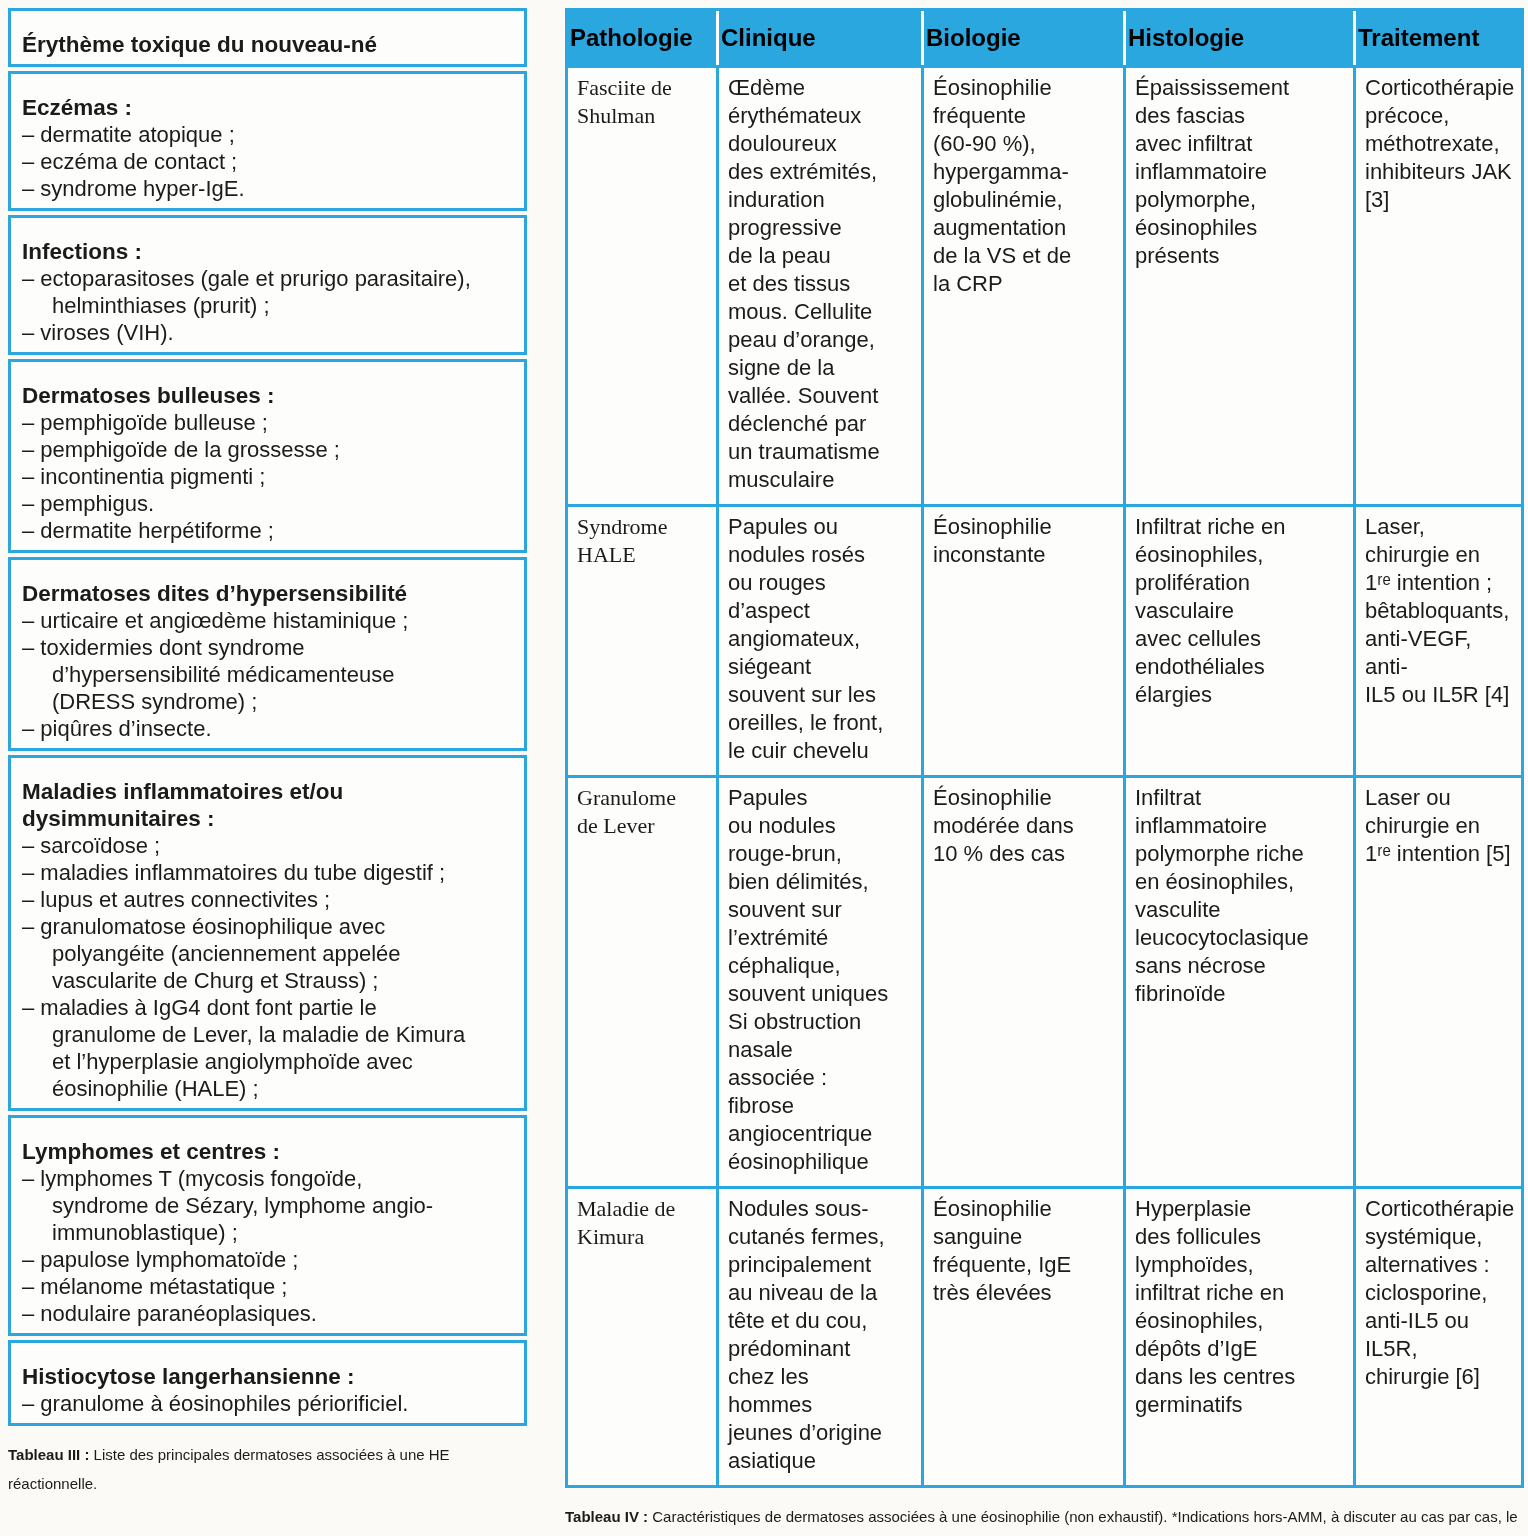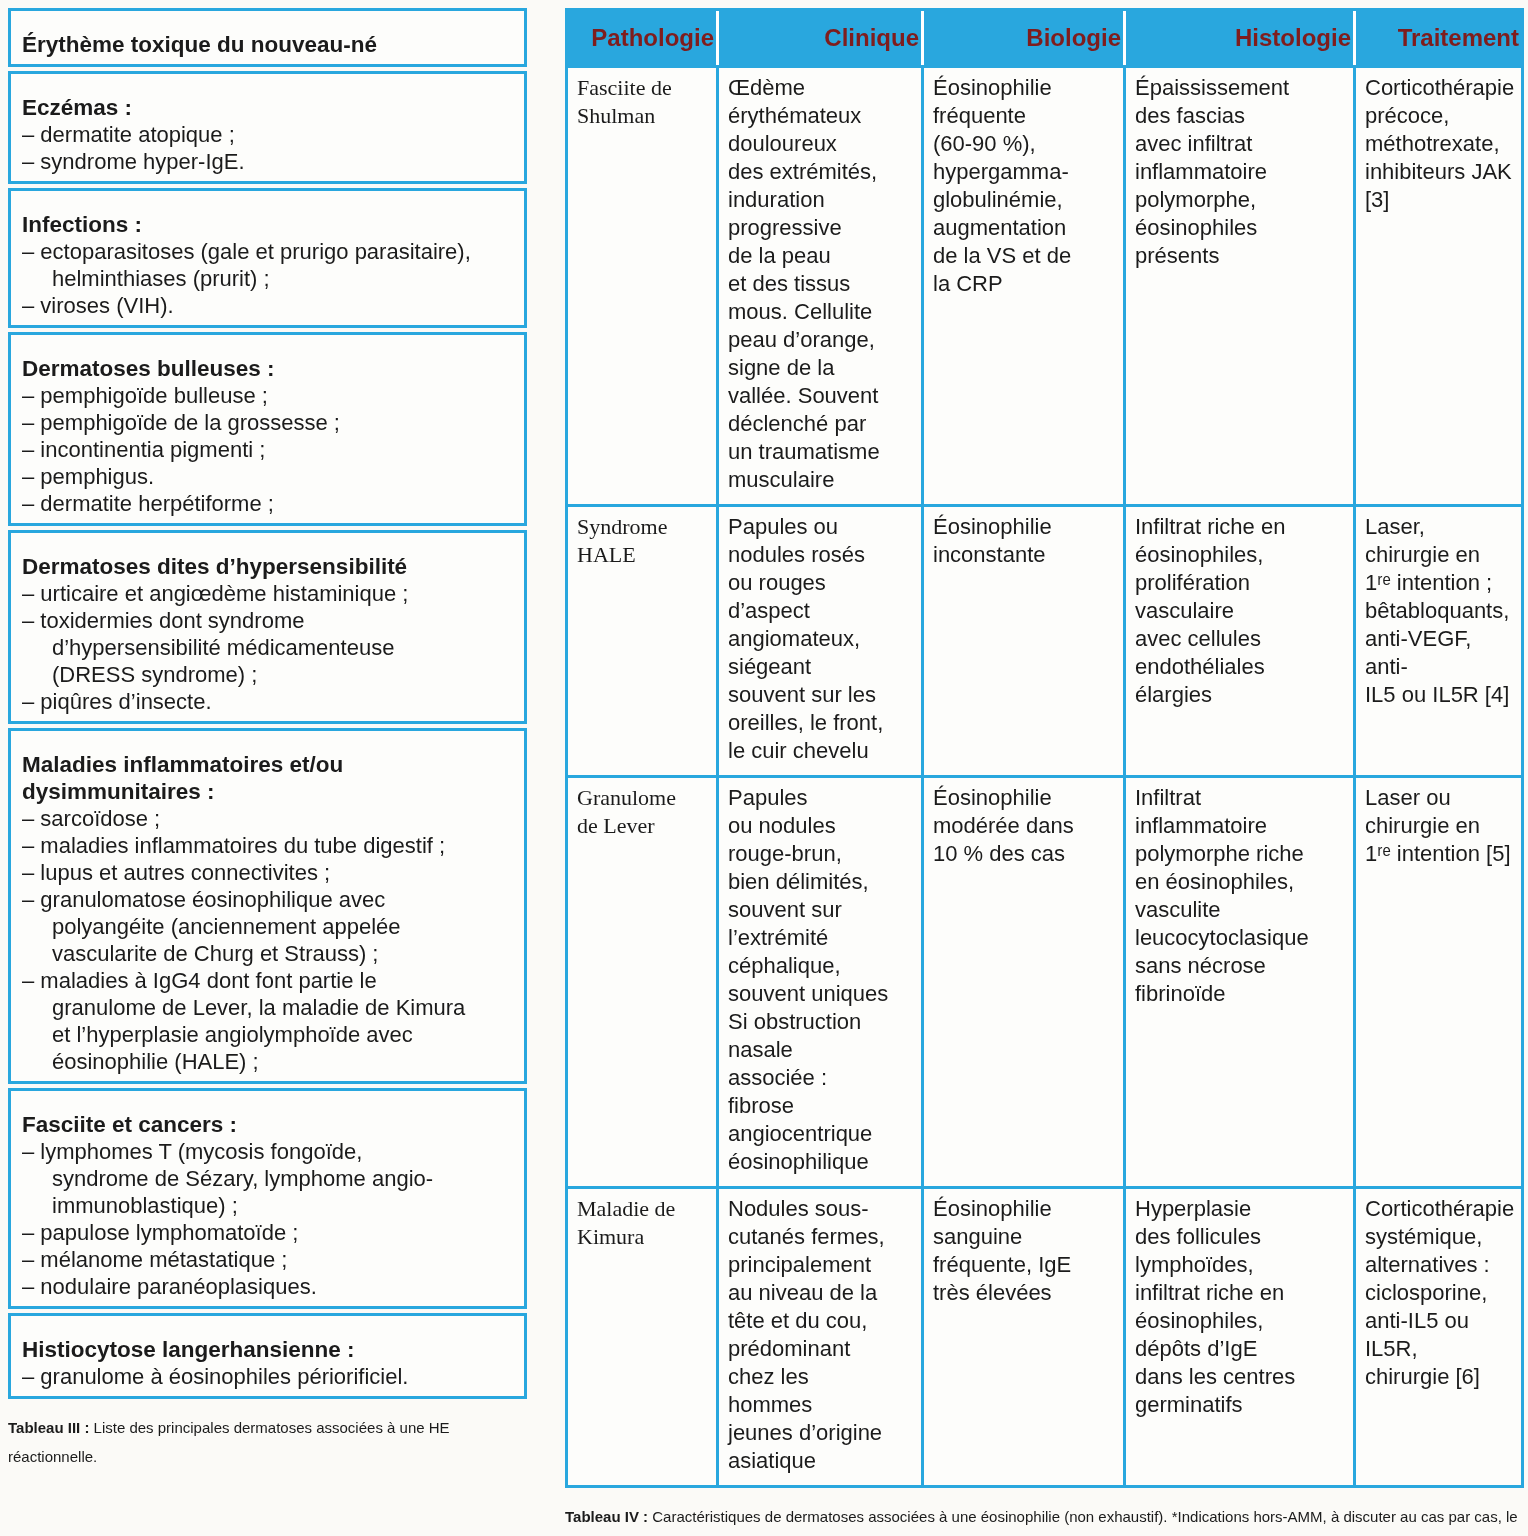--- a/index.html
+++ b/index.html
@@ -37,23 +37,23 @@
   }
 
   
   table.t4{
     width:959px;table-layout:fixed;
     border-collapse:separate;border-spacing:0;
     border:3px solid var(--accent);
     background:var(--box-bg);
   }
   table.t4 th{
-    background:var(--accent);color:#7f1d1d;
+    background:var(--accent);color:#000000;
     font-size:24px;font-weight:bold;
-    padding:13px 2px;text-align:right;
+    padding:13px 2px;text-align:left;
     border-left:3px solid #fff;
   }
   table.t4 th:first-child{border-left:none;}
   table.t4 td{
     vertical-align:top;
     font-size:22px;line-height:28px;
     padding:6px 8px 10px 9px;
     border-left:3px solid var(--accent);
     border-top:3px solid var(--accent);
     white-space:pre-line;
@@ -71,20 +71,21 @@
 
   <div class="col-left">
 
     <div class="box">
       <h3 class="sec-title">Érythème toxique du nouveau-né</h3>
     </div>
 
     <div class="box">
       <h3 class="sec-title">Eczémas :</h3>
       <div class="item">– dermatite atopique ;</div>
+      <div class="item">– eczéma de contact ;</div>
       <div class="item">– syndrome hyper-IgE.</div>
     </div>
 
     <div class="box">
       <h3 class="sec-title">Infections :</h3>
       <div class="item">– ectoparasitoses (gale et prurigo parasitaire),
 helminthiases (prurit) ;</div>
       <div class="item">– viroses (VIH).</div>
     </div>
 
@@ -116,21 +117,21 @@
       <div class="item">– granulomatose éosinophilique avec
 polyangéite (anciennement appelée
 vascularite de Churg et Strauss) ;</div>
       <div class="item">– maladies à IgG4 dont font partie le
 granulome de Lever, la maladie de Kimura
 et l’hyperplasie angiolymphoïde avec
 éosinophilie (HALE) ;</div>
     </div>
 
     <div class="box">
-      <h3 class="sec-title">Fasciite et cancers :</h3>
+      <h3 class="sec-title">Lymphomes et centres :</h3>
       <div class="item">– lymphomes T (mycosis fongoïde,
 syndrome de Sézary, lymphome angio-
 immunoblastique) ;</div>
       <div class="item">– papulose lymphomatoïde ;</div>
       <div class="item">– mélanome métastatique ;</div>
       <div class="item">– nodulaire paranéoplasiques.</div>
     </div>
 
     <div class="box">
       <h3 class="sec-title">Histiocytose langerhansienne :</h3>

